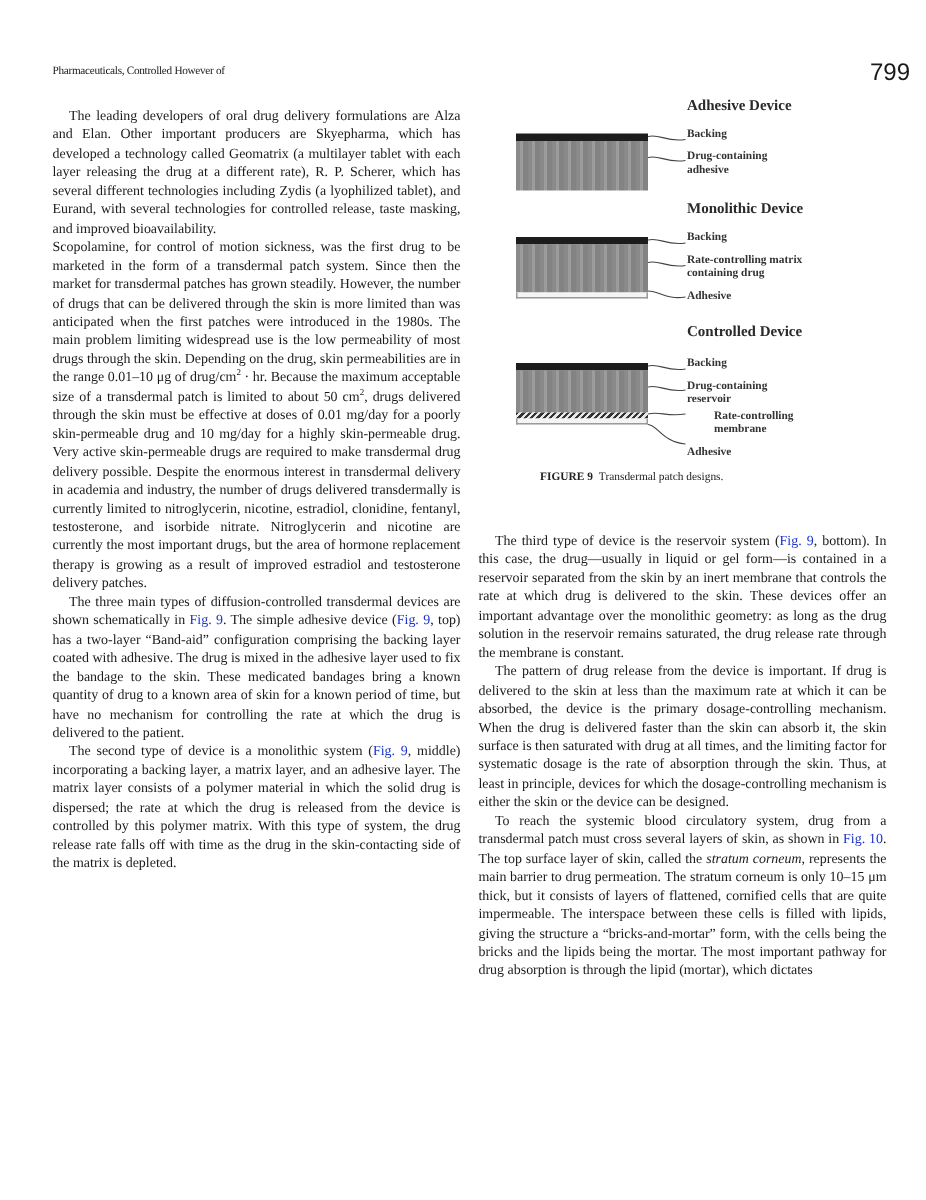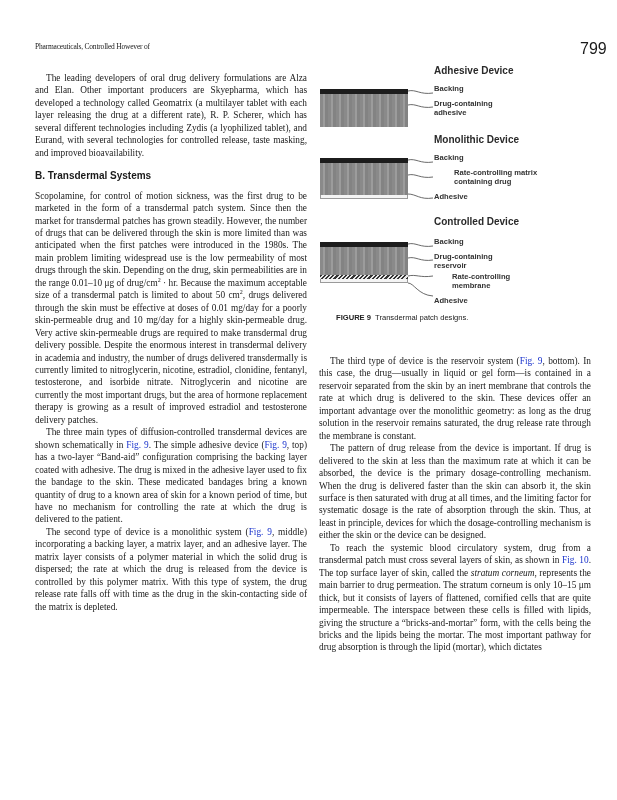--- a/index.html
+++ b/index.html
@@ -8,42 +8,41 @@
   .page-num { position: absolute; top: 40px; left: 580px; font-size: 16px; font-family: "Liberation Sans", sans-serif; }
   .col { position: absolute; width: 272px; font-size: 9.3px; line-height: 12.45px; text-align: justify; }
   .col-left { left: 35px; top: 72px; }
   .col-right { left: 319px; top: 355px; }
   .col p { margin: 0; text-indent: 11px; hyphens: auto; }
   .col p.noindent { text-indent: 0; }
   .section-head { font-family: "Liberation Sans", sans-serif; font-weight: bold; font-size: 10px; margin: 11px 0 7px 0; }
   .link { color: #1a33cc; }
   sup { font-size: 6px; vertical-align: 4px; line-height: 0; }
 
-  .figure { position: absolute; left: 316px; top: 60px; width: 260px; height: 270px; font-family: Liberation Sans, sans-serif; }
+  .figure { position: absolute; left: 340px; top: 60px; width: 260px; height: 270px; font-family: Liberation Serif, serif; }
   .dev-title { position: absolute; left: 118px; font-weight: bold; font-size: 10px; color: #2a2a2a; }
   .layer-label { position: absolute; left: 118px; font-weight: bold; font-size: 7.6px; line-height: 8.5px; color: #333; }
   .stack { position: absolute; left: 4px; width: 88px; }
   .backing { height: 5px; background: #1c1c1c; }
   .drug { background: repeating-linear-gradient(90deg, #8a8a8a 0 3px, #9c9c9c 3px 5px, #838383 5px 8px); }
   .adh { height: 3px; background: #f4f4f4; border: 1px solid #9a9a9a; border-top: none; }
   .membrane { height: 4px; background: repeating-linear-gradient(135deg, #333 0 1.5px, #e8e8e8 1.5px 3px); }
   .leader { position: absolute; left: 92px; width: 26px; height: 1px; }
   .leader svg { position: absolute; left: 0; top: -3px; }
   .caption { position: absolute; left: 20px; top: 253px; font-size: 7.6px; color: #222; }
   .caption b { font-weight: bold; margin-right: 4px; }
 </style>
 </head>
 <body>
 
 <div class="running-head">Pharmaceuticals, Controlled However of</div>
 <div class="page-num">799</div>
 
 <div class="col col-left">
   <p>The leading developers of oral drug delivery formulations are Alza and Elan. Other important producers are Skyepharma, which has developed a technology called Geomatrix (a multilayer tablet with each layer releasing the drug at a different rate), R. P. Scherer, which has several different technologies including Zydis (a lyophilized tablet), and Eurand, with several technologies for controlled release, taste masking, and improved bioavailability.</p>
-  <div class="section-head">B. Transdermal Systems</div>
   <p class="noindent"><span>Scopolamine, for control of motion sickness, was the first drug to be marketed in the form of a transdermal patch system. Since then the market for transdermal patches has grown steadily. However, the number of drugs that can be delivered through the skin is more limited than was anticipated when the first patches were introduced in the 1980s. The main problem limiting widespread use is the low permeability of most drugs through the skin. Depending on the drug, skin permeabilities are in the range 0.01–10 μg of drug/cm</span><sup>2</sup><span> · hr. Because the maximum acceptable size of a transdermal patch is limited to about 50 cm</span><sup>2</sup><span>, drugs delivered through the skin must be effective at doses of 0.01 mg/day for a poorly skin-permeable drug and 10 mg/day for a highly skin-permeable drug. Very active skin-permeable drugs are required to make transdermal drug delivery possible. Despite the enormous interest in transdermal delivery in academia and industry, the number of drugs delivered transdermally is currently limited to nitroglycerin, nicotine, estradiol, clonidine, fentanyl, testosterone, and isorbide nitrate. Nitroglycerin and nicotine are currently the most important drugs, but the area of hormone replacement therapy is growing as a result of improved estradiol and testosterone delivery patches.</span></p>
   <p><span>The three main types of diffusion-controlled transdermal devices are shown schematically in </span><a class="link">Fig. 9</a><span>. The simple adhesive device (</span><a class="link">Fig. 9</a><span>, top) has a two-layer “Band-aid” configuration comprising the backing layer coated with adhesive. The drug is mixed in the adhesive layer used to fix the bandage to the skin. These medicated bandages bring a known quantity of drug to a known area of skin for a known period of time, but have no mechanism for controlling the rate at which the drug is delivered to the patient.</span></p>
   <p><span>The second type of device is a monolithic system (</span><a class="link">Fig. 9</a><span>, middle) incorporating a backing layer, a matrix layer, and an adhesive layer. The matrix layer consists of a polymer material in which the solid drug is dispersed; the rate at which the drug is released from the device is controlled by this polymer matrix. With this type of system, the drug release rate falls off with time as the drug in the skin-contacting side of the matrix is depleted.</span></p>
 </div>
 
 <div class="figure">
 
   <div class="dev-title" style="top:5px;">Adhesive Device</div>
   <div class="stack" style="top:29px;">
     <div class="backing"></div>
@@ -72,21 +71,21 @@
       <svg width="26" height="8">
         <path d="M0 3 C8 1, 12 7, 25 5" stroke="#444" fill="none" stroke-width="0.8"></path>
       </svg>
     </div>
   <div class="layer-label" style="top:94px;">Backing</div>
   <div class="leader" style="top:115px;">
       <svg width="26" height="8">
         <path d="M0 3 C8 1, 12 7, 25 5" stroke="#444" fill="none" stroke-width="0.8"></path>
       </svg>
     </div>
-  <div class="layer-label" style="top:109px; width:100px;margin-left:20px;">Rate-controlling matrix containing drug</div>
+  <div class="layer-label" style="top:109px; width:100px;">Rate-controlling matrix containing drug</div>
   <div class="leader" style="top:136px;">
       <svg width="26" height="8">
         <path d="M0 1 C8 1, 12 7, 25 5" stroke="#444" fill="none" stroke-width="0.8"></path>
       </svg>
     </div>
   <div class="layer-label" style="top:133px;">Adhesive</div>
 
   <div class="dev-title" style="top:156px;">Controlled Device</div>
   <div class="stack" style="top:182px;">
     <div class="backing"></div>

